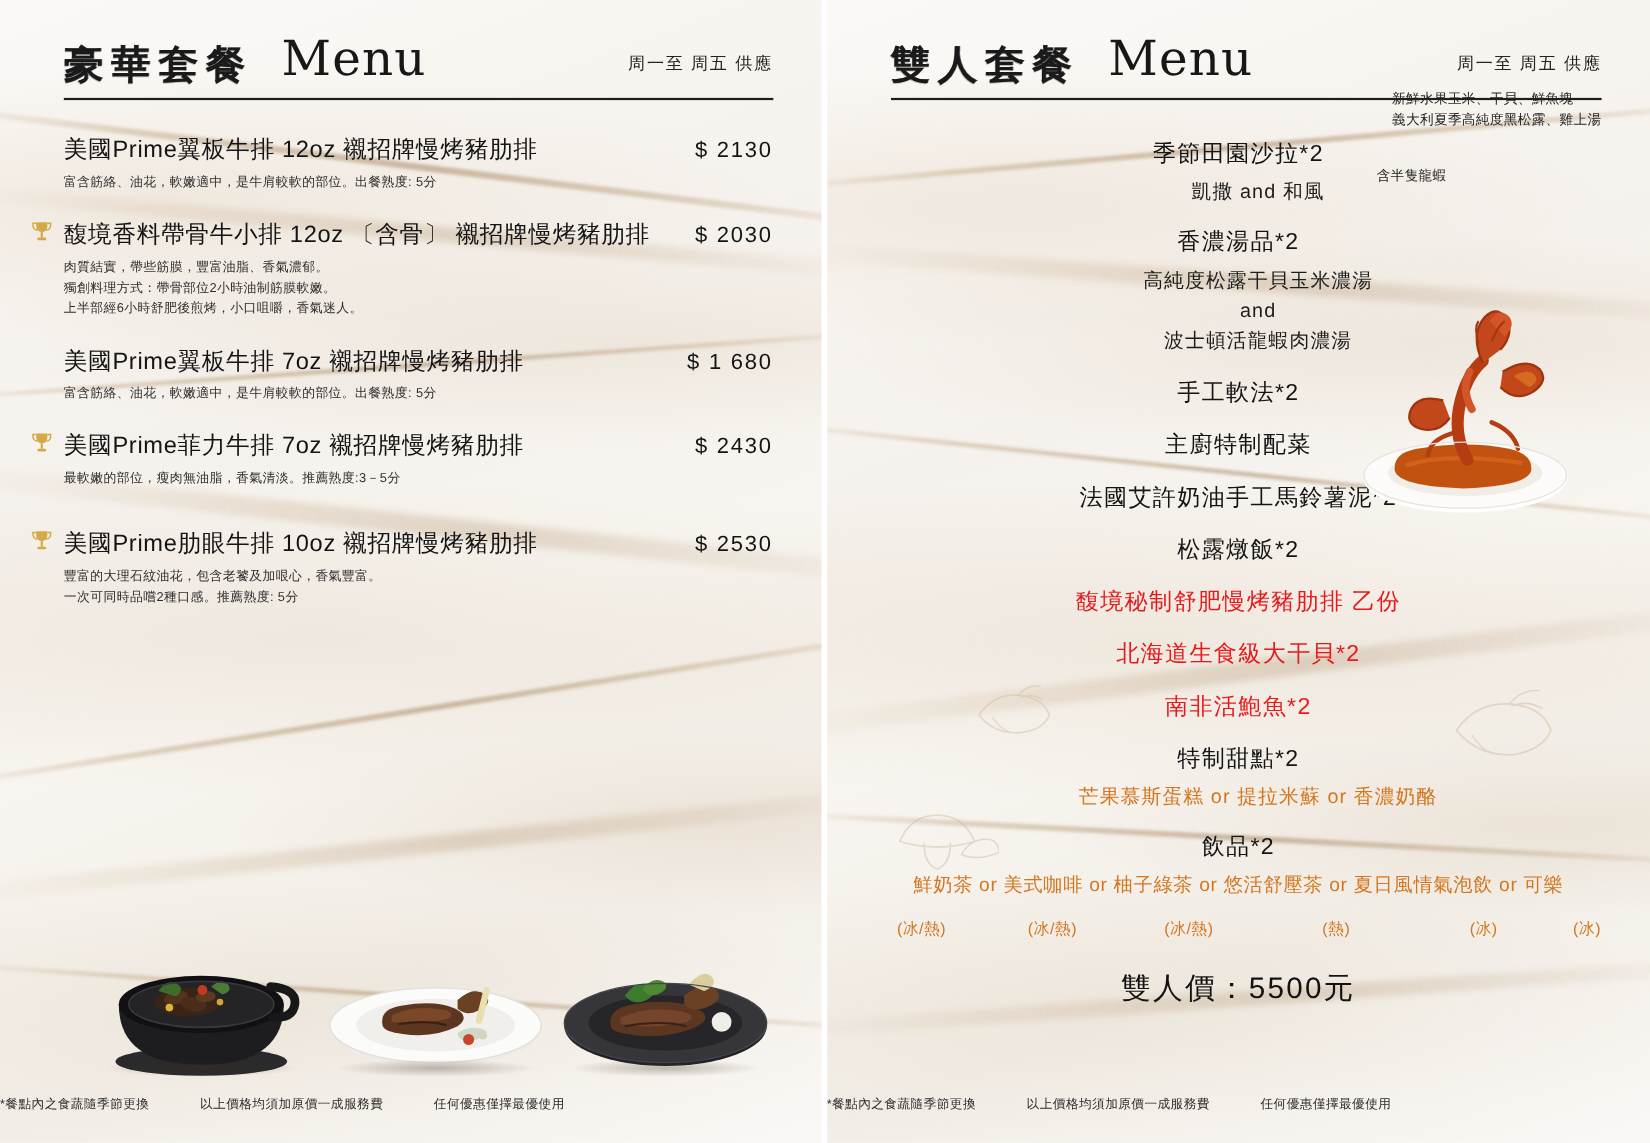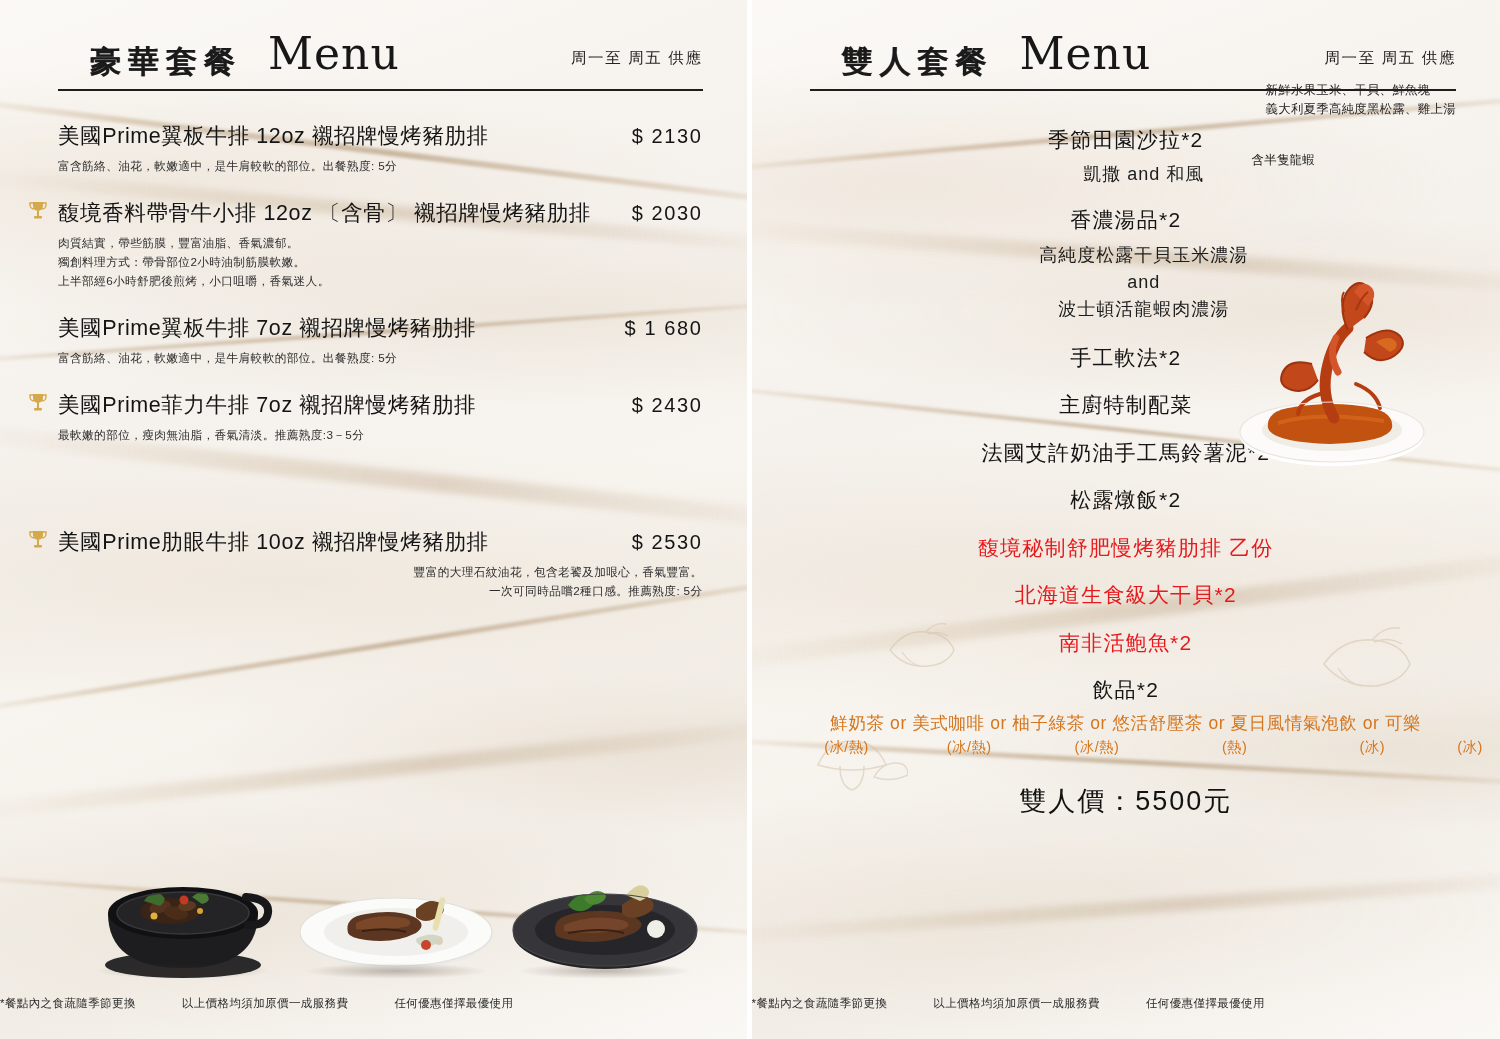--- a/index.html
+++ b/index.html
@@ -49,28 +49,27 @@
 
   
   .header {
     position: relative;
     padding: 26px 44px 0 58px;
     display: flex;
     align-items: flex-end;
   }
   .brush-title {
     font-family: "DejaVu Serif", serif;
-    font-size: 31px;
+    font-size: 36px;
     font-weight: 700;
     letter-spacing: 7px;
     color: #1a1a1a;
     line-height: 1;
     white-space: nowrap;
     text-shadow: 0.6px 0 0 rgba(0,0,0,0.55), -0.4px 0.4px 0 rgba(0,0,0,0.25);
-    margin-left: 32px;
   }
   .menu-word {
     font-family: "DejaVu Serif", serif;
     font-size: 44px;
     font-weight: 400;
     font-style: normal;
     color: #171717;
     margin-left: 26px;
     letter-spacing: 1px;
     transform: translateY(2px);
@@ -205,28 +204,27 @@
     letter-spacing: 0.3px;
     white-space: nowrap;
   }
   .drinks-wrap { margin-top: 6px; }
   .drinks-line {
     font-size: 17.5px;
     letter-spacing: 0.6px;
     color: #d4761f;
   }
   .drinks-temps {
-    margin-top: 3px;
+    margin-top: 19px;
     font-size: 14.5px;
     color: #d4761f;
     letter-spacing: 0.4px;
     display: flex;
-    justify-content: space-between;
+    justify-content: center;
     gap: 0;
-    padding-left: 36px;
   }
   .drinks-temps span { display: inline-block; }
   .price-line {
     margin-top: 26px;
     font-size: 27px;
     color: #121212;
     letter-spacing: 2px;
   }
 
   
@@ -322,21 +320,21 @@
         </div>
         <div class="item-head">
           <div class="item-name">美國Prime菲力牛排  7oz  襯招牌慢烤豬肋排</div>
           <div class="item-price">$ 2430</div>
         </div>
         <div class="item-desc">
           <div>最軟嫩的部位，瘦肉無油脂，香氣清淡。推薦熟度:3－5分</div>
         </div>
       </div>
 
-      <div class="item" style="margin-top:82px;text-align:right;">
+      <div class="item" style="margin-top:34px;">
         <div class="trophy">
           <svg width="20" height="22" viewBox="0 0 20 22">
               <path d="M5 2h10v4a5 5 0 0 1-10 0V2z" fill="#d4a949"></path>
               <path d="M5 3H2v2a4 4 0 0 0 4 4" fill="none" stroke="#d4a949" stroke-width="1.4"></path>
               <path d="M15 3h3v2a4 4 0 0 1-4 4" fill="none" stroke="#d4a949" stroke-width="1.4"></path>
               <rect x="9" y="11" width="2" height="5" fill="#d4a949"></rect>
               <rect x="6" y="16" width="8" height="2.4" rx="1" fill="#d4a949"></rect>
             </svg>
         </div>
         <div class="item-head">
@@ -492,20 +490,24 @@
       <div class="set-block">
         <div class="set-line red">馥境秘制舒肥慢烤豬肋排 乙份</div>
       </div>
       <div class="set-block">
         <div class="set-line red">北海道生食級大干貝*2</div>
       </div>
       <div class="set-block">
         <div class="set-line red">南非活鮑魚*2</div>
       </div>
 
+      <div class="set-block">
+        <div class="set-line">特制甜點*2</div>
+        <div class="set-sub orange">芒果慕斯蛋糕 or 提拉米蘇 or 香濃奶酪</div>
+      </div>
 
       <div class="set-block drinks-wrap">
         <div class="set-line">飲品*2</div>
         <div class="drinks-line">鮮奶茶 or 美式咖啡 or 柚子綠茶 or 悠活舒壓茶 or 夏日風情氣泡飲 or 可樂</div>
         <div class="drinks-temps">
           <span style="width:118px;">(冰/熱)</span>
           <span style="width:120px;">(冰/熱)</span>
           <span style="width:128px;">(冰/熱)</span>
           <span style="width:140px;">(熱)</span>
           <span style="width:128px;">(冰)</span>

